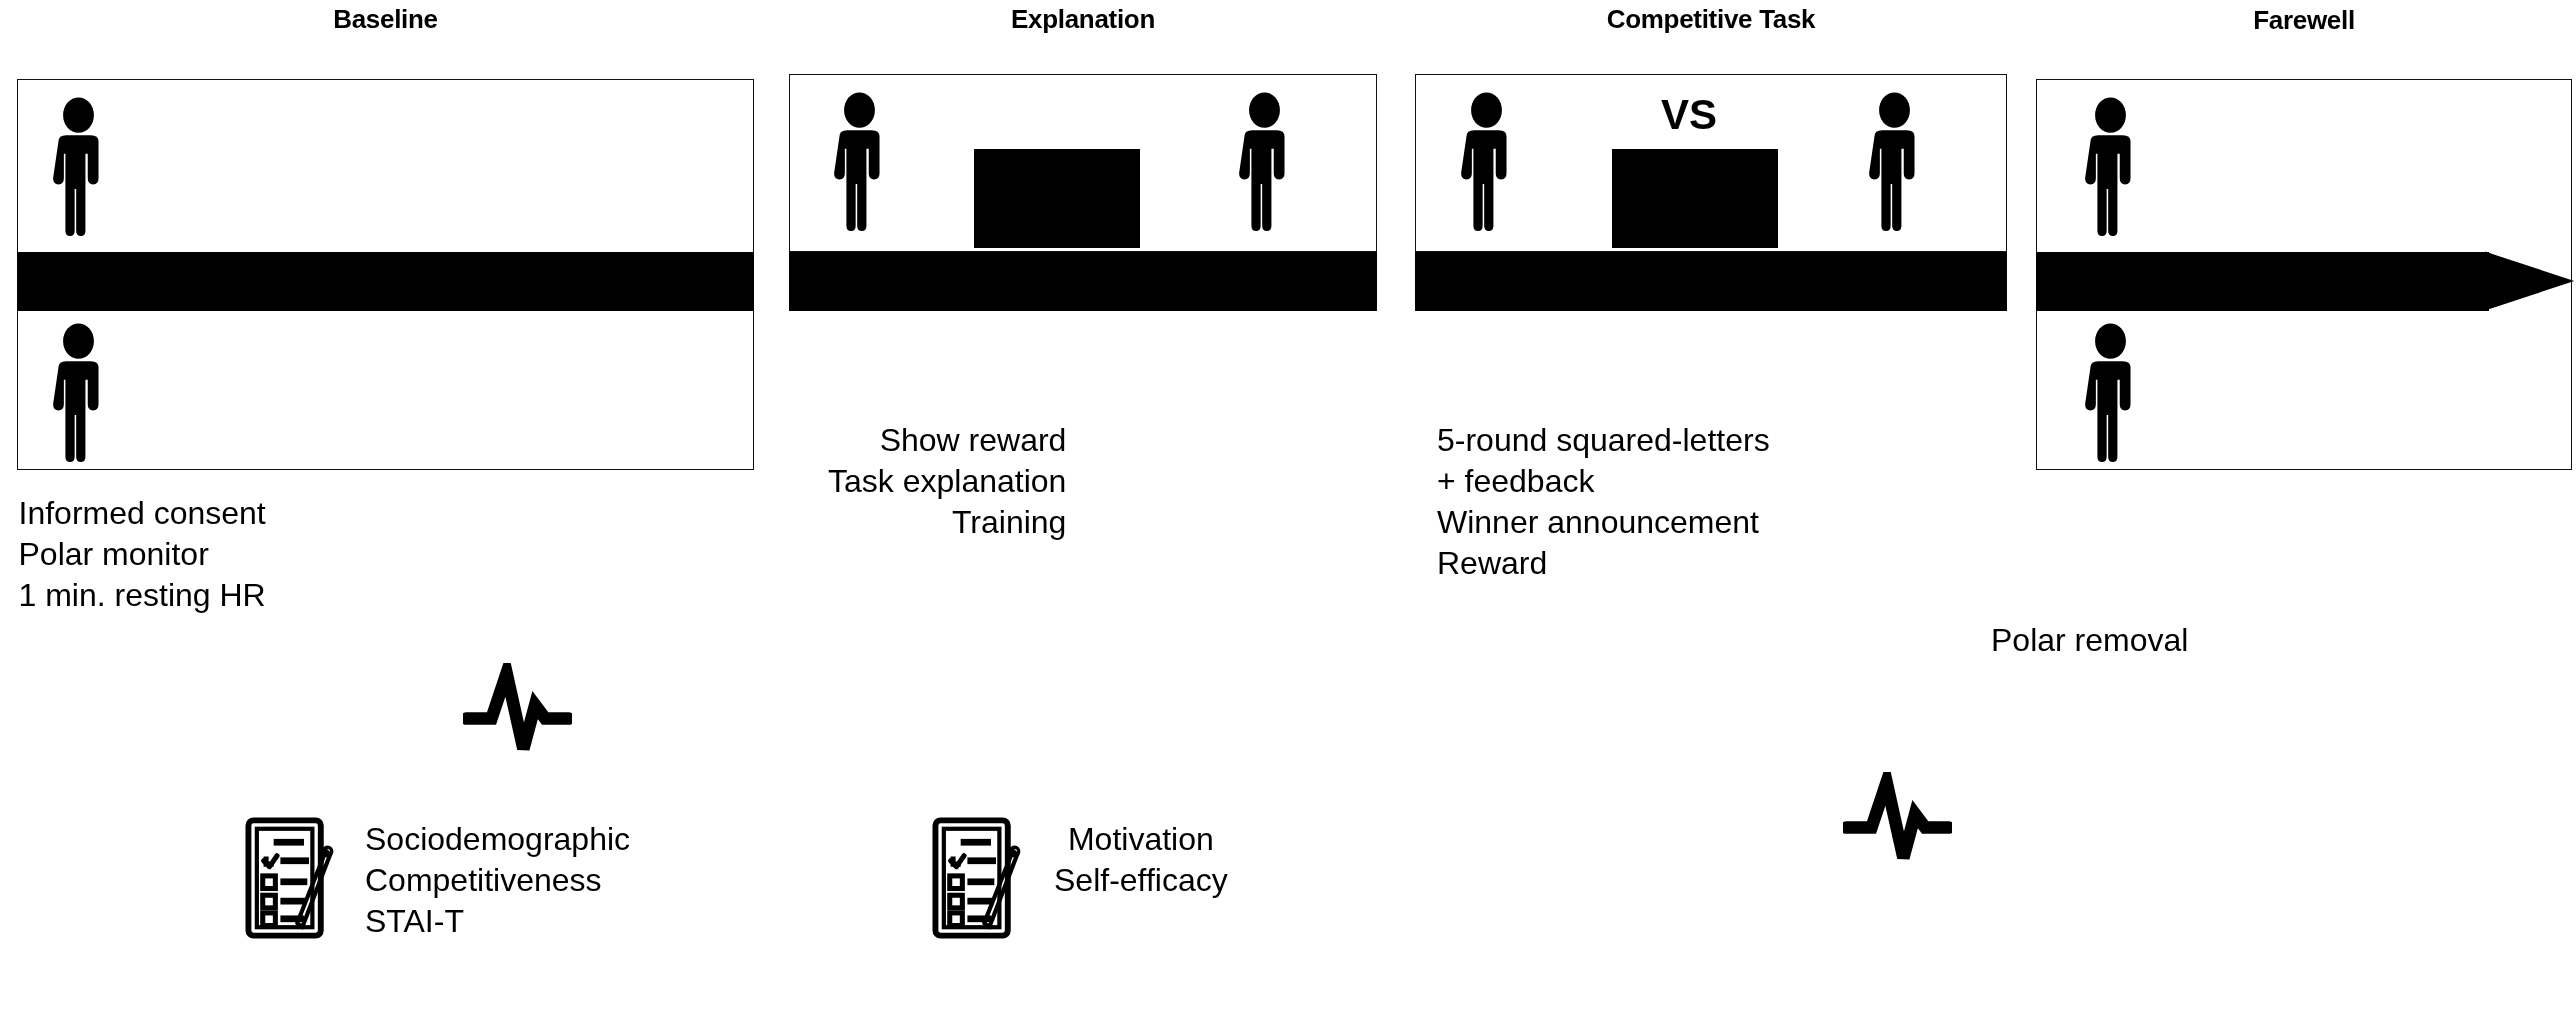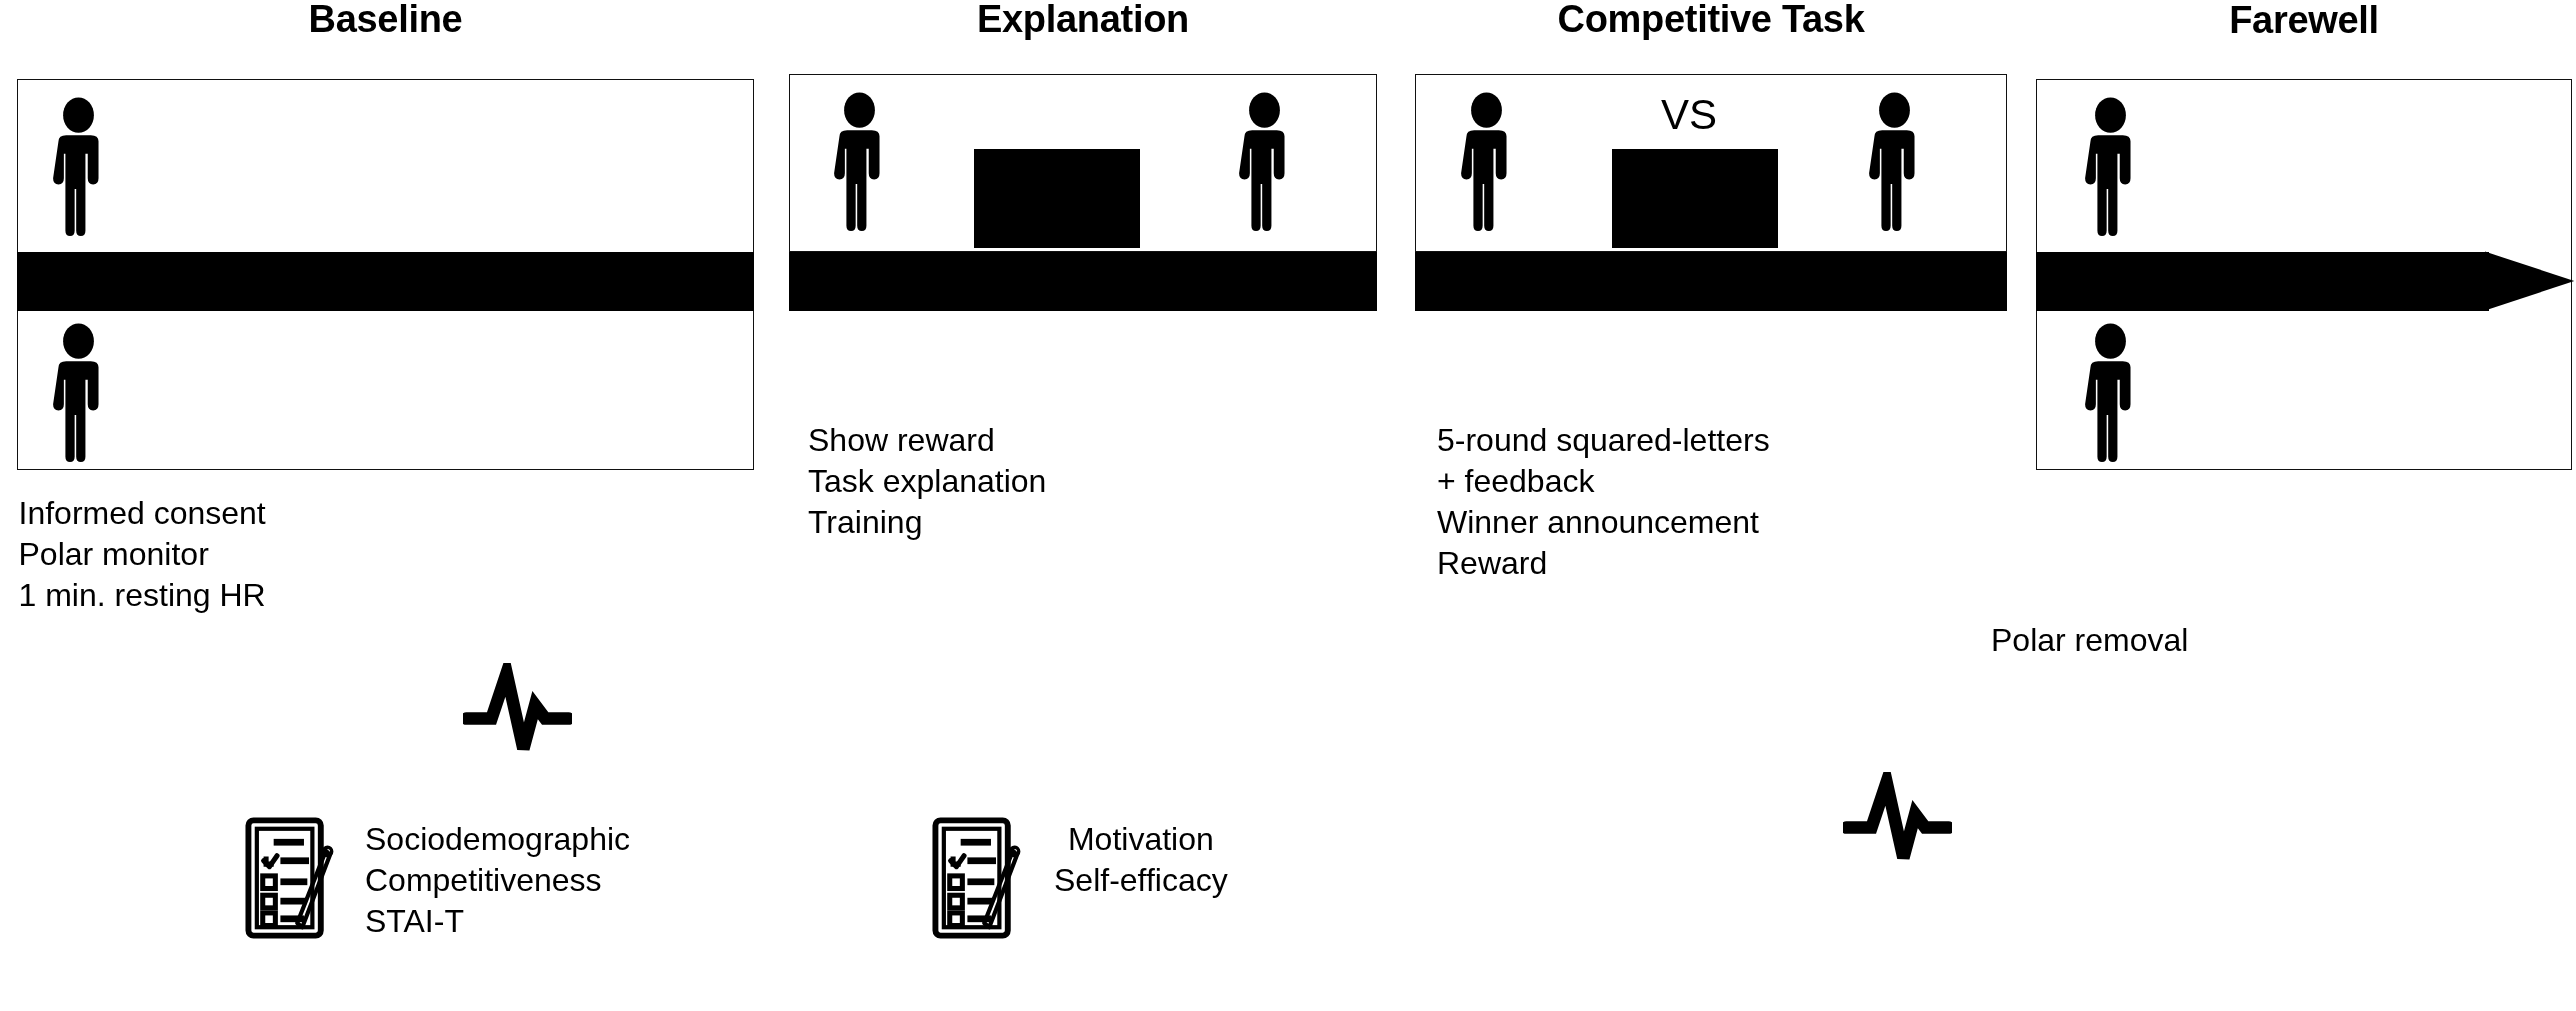--- a/index.html
+++ b/index.html
@@ -10,21 +10,21 @@
     color:#000000;
     overflow:hidden;
     position:relative;
   }
   .stage{position:absolute;left:0;top:0;width:2576px;height:1012px;}
 
   
   .phase-title{
     position:absolute;
     font-weight:bold;
-    font-size:38px;
+    font-size:26px;
     line-height:39px;
     text-align:center;
     white-space:nowrap;
     letter-spacing:-0.3px;
   }
 
   
   .panel-box{
     position:absolute;
     box-sizing:border-box;
@@ -39,21 +39,21 @@
   
   .person{position:absolute;}
   .person svg{display:block;width:100%;height:100%;}
 
   
   .screen-rect{position:absolute;background:#000000;}
 
   
   .vs-label{
     position:absolute;
-    font-weight:normal;
+    font-weight:bold;
     font-size:42px;
     line-height:45px;
     white-space:nowrap;
   }
 
   
   .txt{
     position:absolute;
     font-size:32px;
     line-height:41px;
@@ -155,21 +155,21 @@
 
   <div class="person" style="left:1226px;top:92px;width:77px;height:141px;">
     <svg viewBox="0 0 100 180" xmlns="http://www.w3.org/2000/svg" aria-hidden="true">
       <ellipse cx="50" cy="22" rx="20" ry="23" fill="#000"></ellipse>
       <path d="M24 56 Q24 48 34 48 L66 48 Q76 48 76 56 L76 104 Q76 112 69 112 Q62 112 62 104 L62 72 L59 72 L59 172 Q59 179 53 179 Q47 179 47 172 L47 118 L45 118 L45 172 Q45 179 39 179 Q33 179 33 172 L33 72 L31 72 L31 104 Q31 112 24 112 Q17 112 17 104 Z" fill="#000"></path>
     </svg>
   </div>
 
   <div class="band" style="left:789px;top:252px;width:588px;height:59px;"></div>
 
-  <div class="txt" style="left:808px;top:420px;">
+  <div class="txt" style="left:828px;top:420px;text-align:right;">
     <div>Show reward</div>
     <div>Task explanation</div>
     <div>Training</div>
   </div>
 
   <div class="clipboard" style="left:932px;top:817px;width:91px;height:122px;">
     <svg viewBox="0 0 108 145" xmlns="http://www.w3.org/2000/svg" aria-hidden="true">
       <rect x="4" y="4" width="86" height="137" rx="6" ry="6" fill="none" stroke="#000" stroke-width="7"></rect>
       <rect x="14" y="14" width="66" height="117" fill="none" stroke="#000" stroke-width="5"></rect>
       <rect x="34" y="26" width="36" height="8" fill="#000"></rect>

